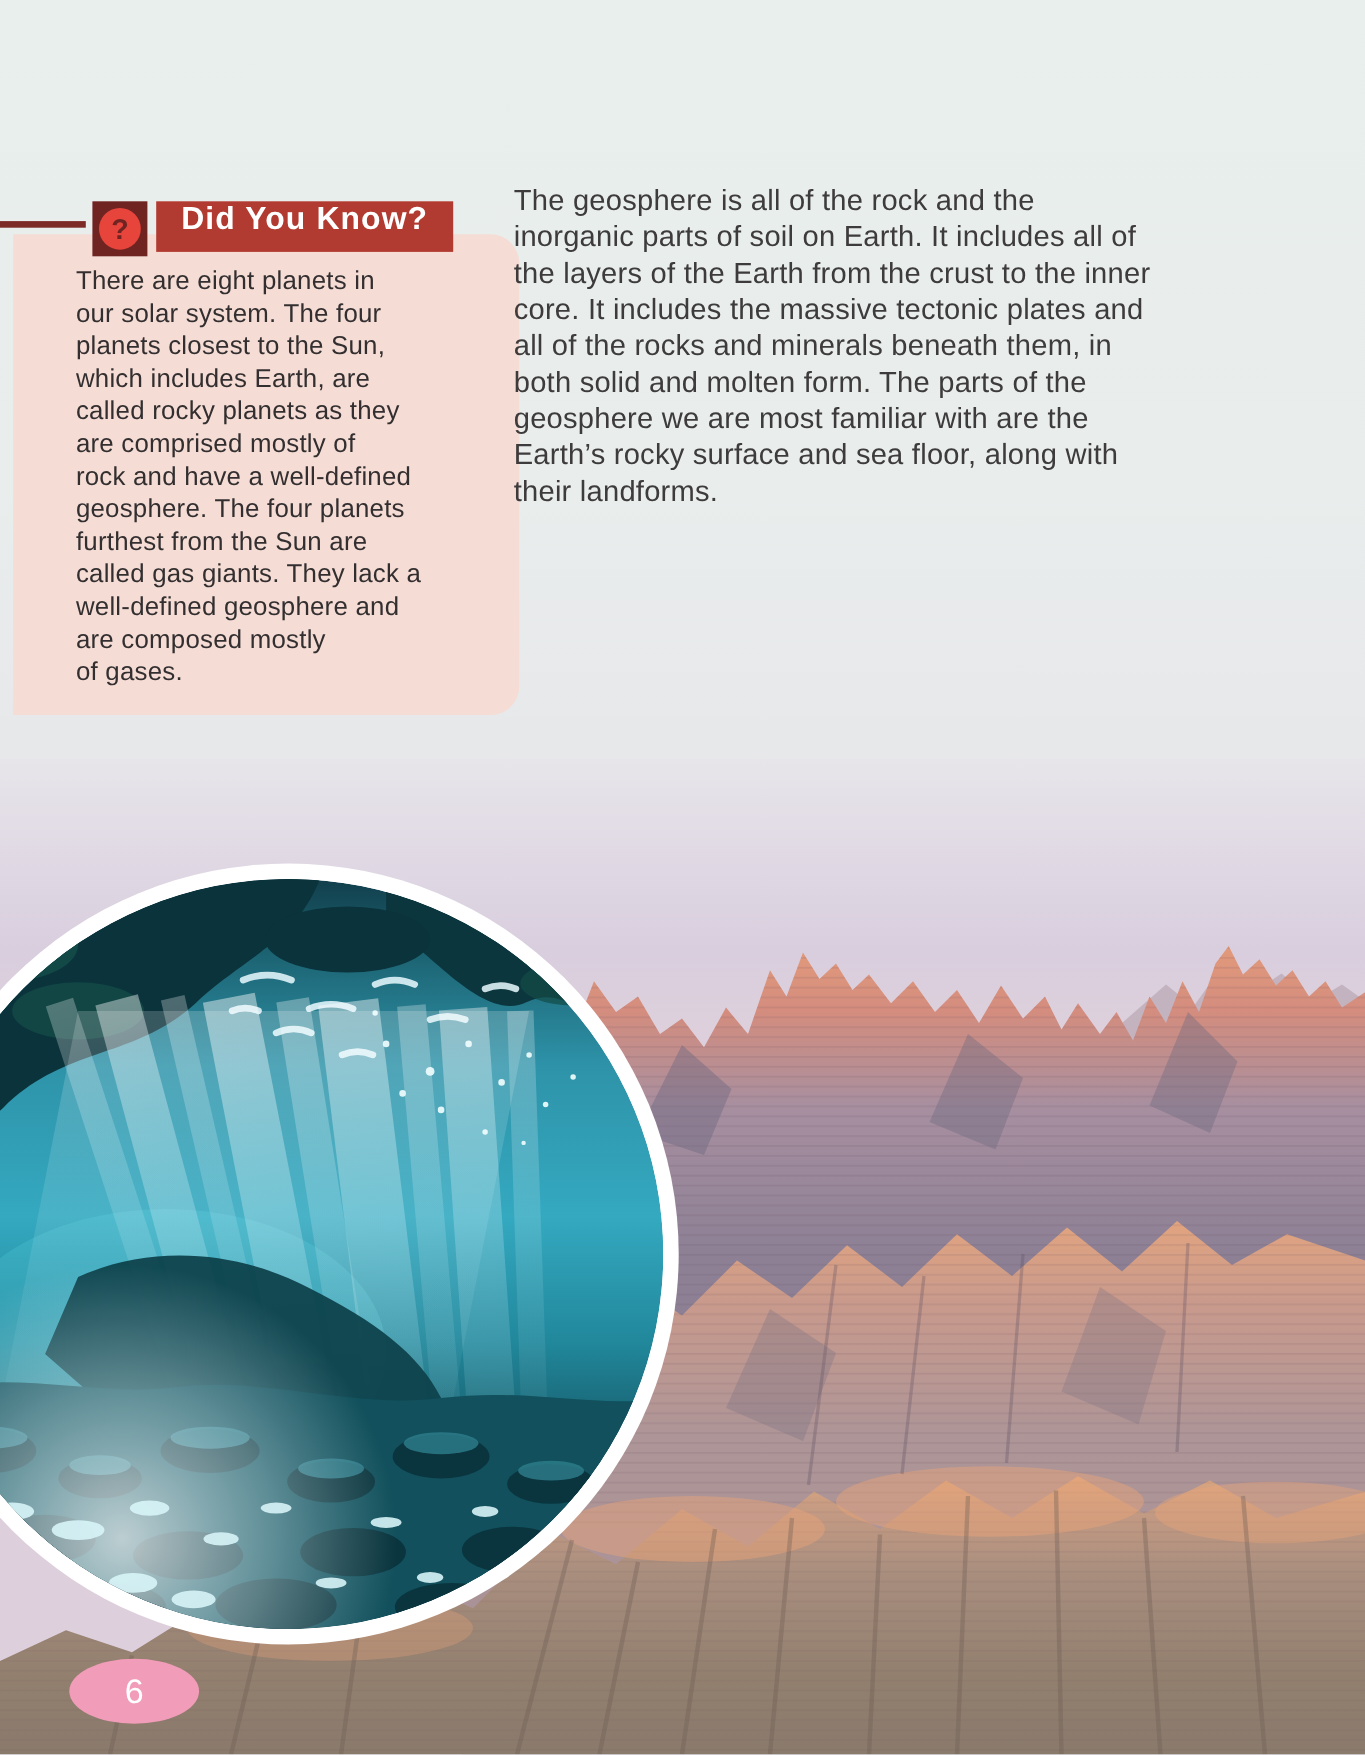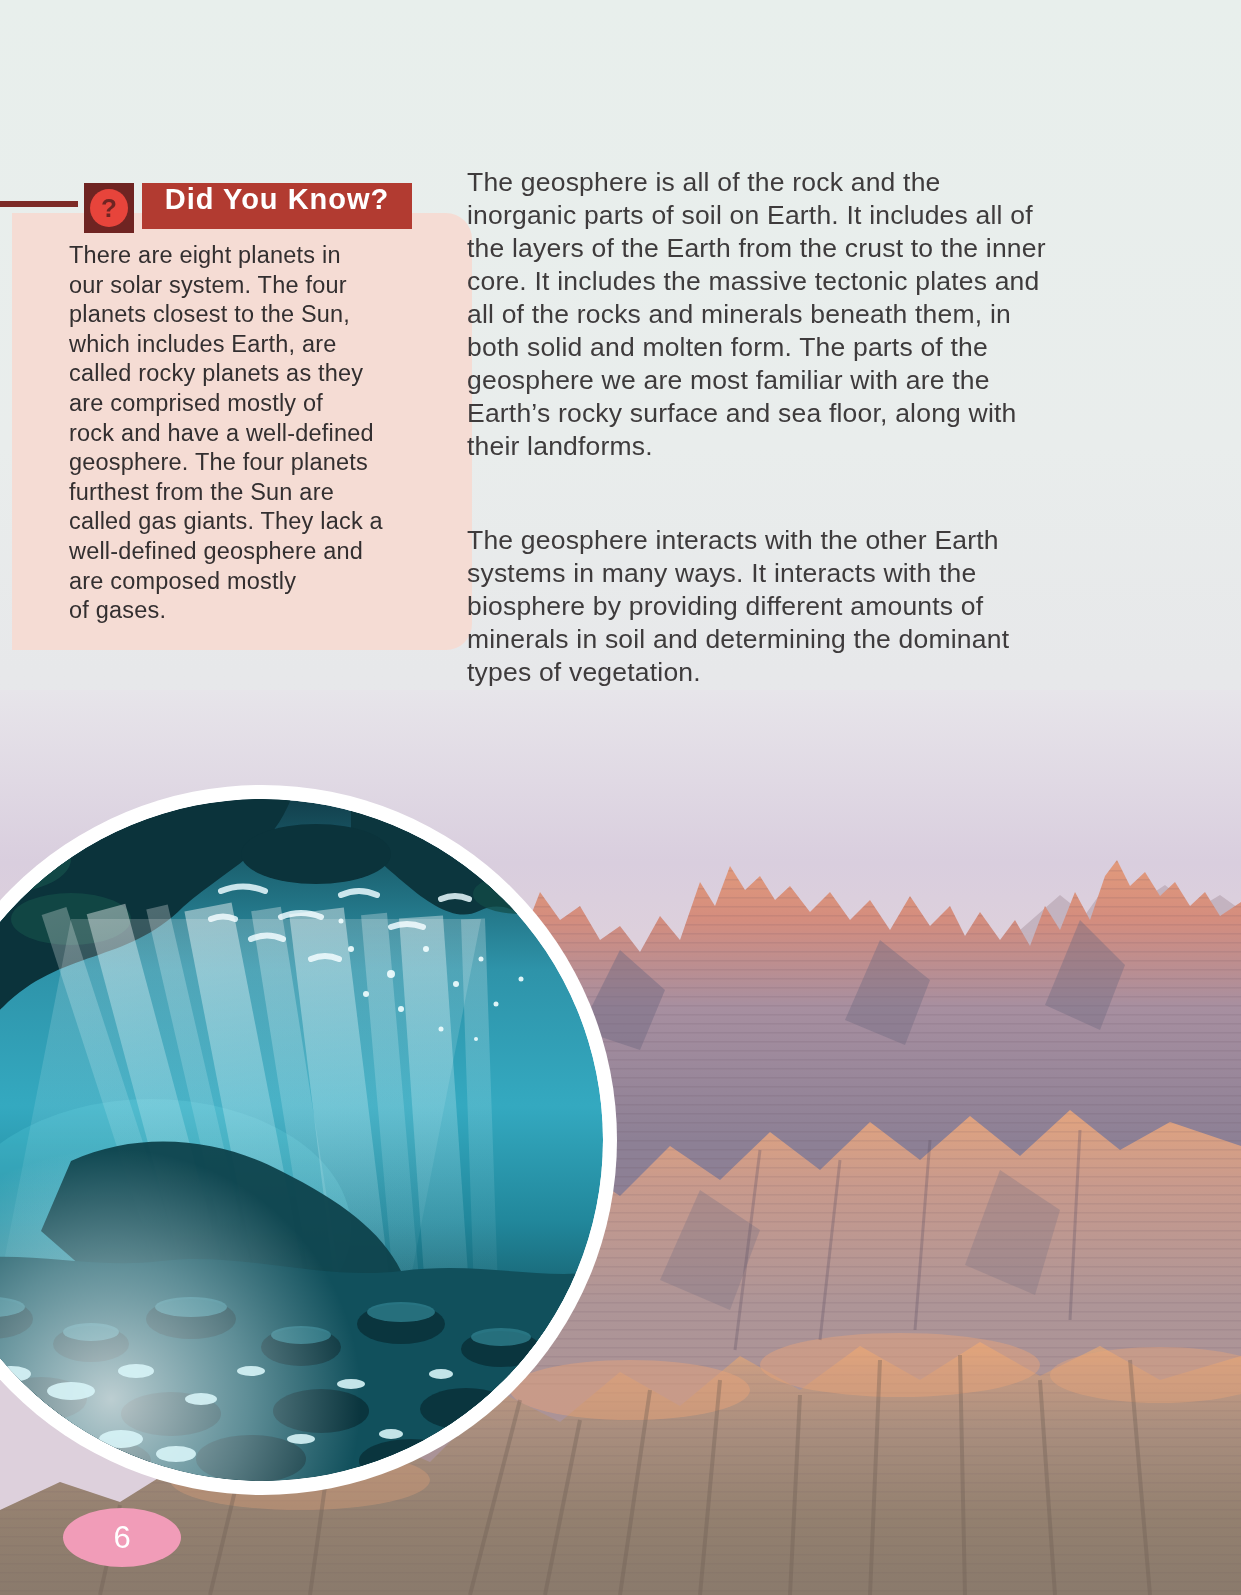--- a/index.html
+++ b/index.html
@@ -167,25 +167,20 @@
 
   <p class="body-text p1">The geosphere is all of the rock and the
 inorganic parts of soil on Earth. It includes all of
 the layers of the Earth from the crust to the inner
 core. It includes the massive tectonic plates and
 all of the rocks and minerals beneath them, in
 both solid and molten form. The parts of the
 geosphere we are most familiar with are the
 Earth’s rocky surface and sea floor, along with
 their landforms.</p>
-  <p class="body-text p2">The geosphere interacts with the other Earth
-systems in many ways. It interacts with the
-biosphere by providing different amounts of
-minerals in soil and determining the dominant
-types of vegetation.</p>
 
   <div class="cenote">
     <svg width="682" height="682" viewBox="0 0 682 682">
       <defs>
         <clipPath id="circleClip">
             <circle cx="341" cy="341" r="341"></circle>
           </clipPath>
         <linearGradient id="waterGrad" x1="0" y1="0" x2="0" y2="1">
           <stop offset="0" stop-color="#123f4c"></stop>
           <stop offset="0.10" stop-color="#1c6372"></stop>

